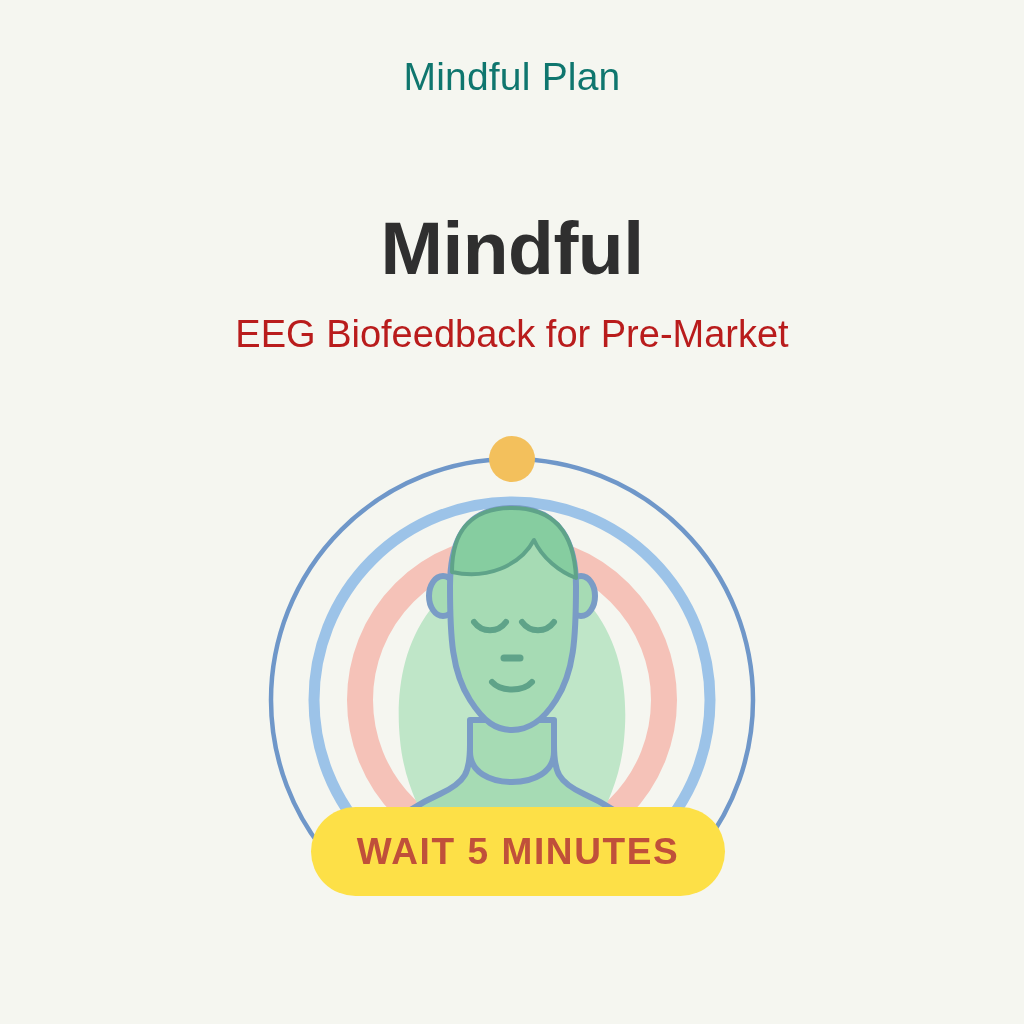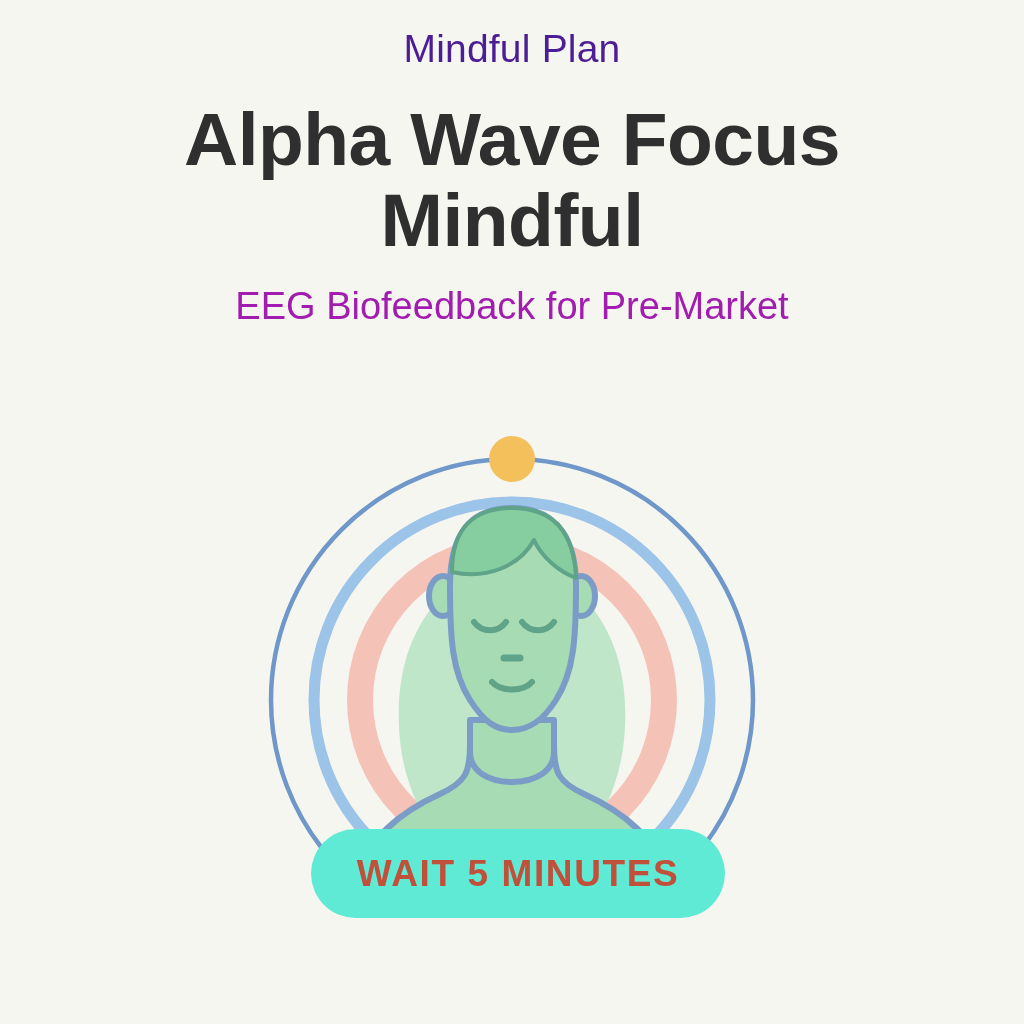--- a/index.html
+++ b/index.html
@@ -27,25 +27,25 @@
   .text-block {
     position: absolute;
     top: 0;
     left: 0;
     width: 1024px;
     text-align: center;
   }
 
   .eyebrow {
     margin: 0;
-    padding-top: 28px;
+    padding-top: 56px;
     font-size: 39px;
     font-weight: 400;
     letter-spacing: 0.2px;
-    color: #4c1d95;
+    color: #0f766e;
     line-height: 1.1;
   }
 
   .title {
     margin: 0;
     padding-top: 28px;
     font-size: 75px;
     font-weight: 700;
     letter-spacing: -0.5px;
     color: #2f2f2f;
@@ -53,21 +53,21 @@
     max-width: 700px;
     margin-left: auto;
     margin-right: auto;
   }
 
   .subtitle {
     margin: 0;
     padding-top: 22px;
     font-size: 38px;
     font-weight: 400;
-    color: #a21caf;
+    color: #b91c1c;
     line-height: 1.22;
     max-width: 720px;
     margin-left: auto;
     margin-right: auto;
   }
 
   
   .illustration {
     position: absolute;
     left: 0;
@@ -78,24 +78,24 @@
   .illustration svg {
     display: block;
     width: 1024px;
     height: 560px;
   }
 
   
   .badge {
     position: absolute;
     left: 311px;
-    top: 829px;
+    top: 807px;
     width: 414px;
     height: 89px;
-    background: #5eead4;
+    background: #fde047;
     border-radius: 46px;
     display: flex;
     align-items: center;
     justify-content: center;
   }
   .badge-label {
     font-size: 37px;
     font-weight: 700;
     letter-spacing: 1.6px;
     color: #c0503a;
@@ -104,21 +104,21 @@
 </style>
 </head>
 <body>
 
 <div id="poster">
 
   <div class="text-block">
     <p class="eyebrow">Mindful Plan</p>
 
     <h1 class="title">
-      <span>Alpha Wave Focus</span><br>
+      <br>
       <span>Mindful</span>
     </h1>
 
     <p class="subtitle">
       <span>EEG Biofeedback for Pre-Market</span><br>
     </p>
   </div>
 
   <div class="illustration">
     <svg viewBox="0 0 1024 560" xmlns="http://www.w3.org/2000/svg">

